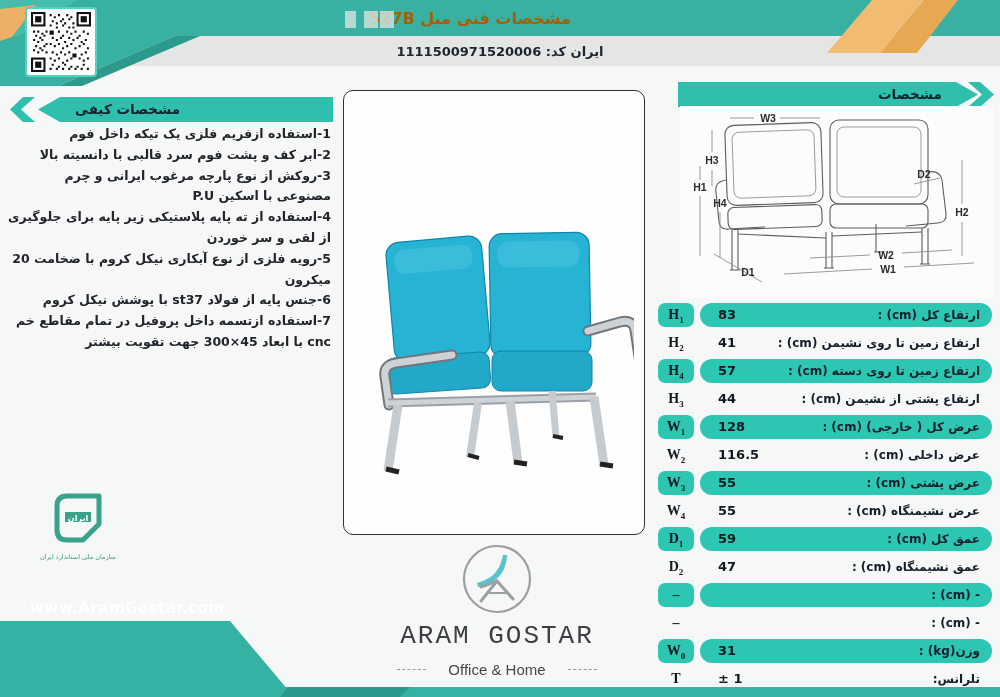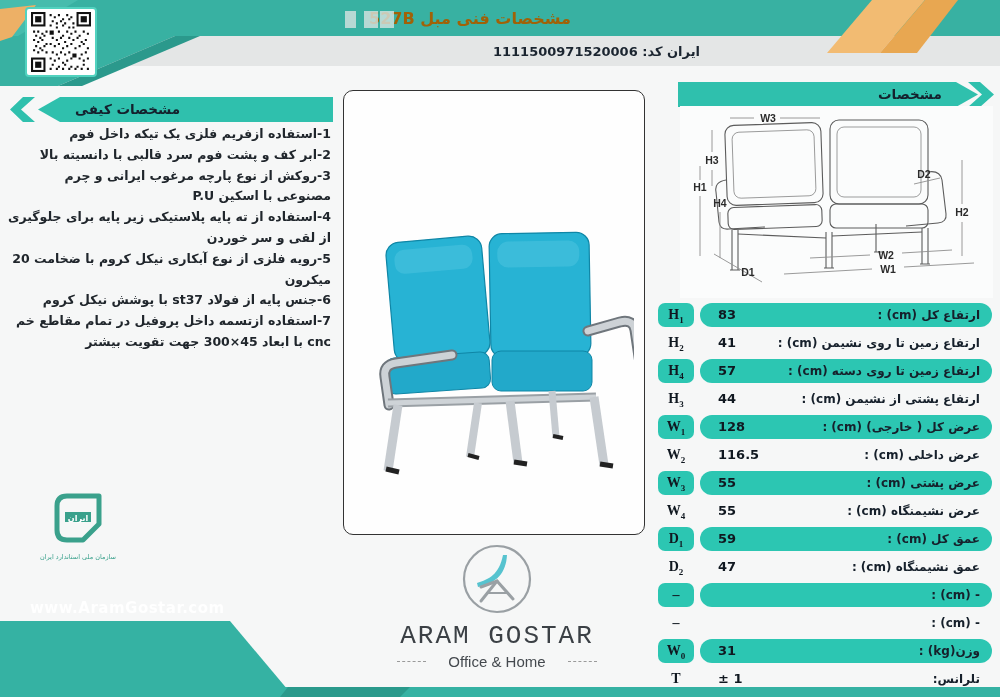--- a/index.html
+++ b/index.html
@@ -19,21 +19,21 @@
     clip-path:polygon(0 4px,36px 0,12px 32px,0 36px); }
   .gray-band { position:absolute; left:0; top:36px; width:1000px; height:30px; background:#e4e6e6; }
   .hdr-orange-1 { position:absolute; left:825px; top:0; width:135px; height:53px; background:#f2bb72;
     clip-path:polygon(47px 0,100px 0,55px 53px,2px 53px); }
   .hdr-orange-2 { position:absolute; left:825px; top:0; width:135px; height:53px; background:#e8a751;
     clip-path:polygon(100px 0,133px 0,92px 53px,55px 53px); }
   .page-title { position:absolute; left:300px; top:7px; width:340px; height:24px; line-height:24px;
     text-align:center; font-size:16px; font-weight:bold; color:#a16207; direction:rtl; }
   .title-sq { position:absolute; top:11px; height:17px; background:#d7e3e1; opacity:.8; }
   .iran-code { position:absolute; left:300px; top:41px; width:400px; height:22px; line-height:22px;
-    font-size:13px; font-weight:bold; color:#1b2530; direction:rtl; }
+    text-align:center; font-size:13px; font-weight:bold; color:#1b2530; direction:rtl; }
   .qr { position:absolute; left:25px; top:7px; width:72px; height:70px; background:#fff;
     border:2px solid #52d2bf; border-radius:4px; padding:3px; }
 
   
   .banner { position:absolute; height:25px; background:#2fc0ad; color:#14212d; font-weight:bold;
     font-size:13.5px; line-height:25px; direction:rtl; }
   .banner-chevron { position:absolute; height:25px; background:#2fc0ad; }
   .banner-q { left:38px; top:97px; width:295px; text-align:left; padding-left:37px;
     clip-path:polygon(22px 0,295px 0,295px 25px,22px 25px,0 12.5px); }
   .banner-q-ch { left:10px; top:97px; width:27px;
@@ -48,21 +48,21 @@
     font-size:12.5px; font-weight:bold; color:#20262c; line-height:20.8px; padding-right:4px; }
 
   
   .photo-box { position:absolute; left:343px; top:90px; width:302px; height:445px; background:#fefefe;
     border:1.5px solid #333; border-radius:10px; }
   .photo-box svg { position:absolute; left:12px; top:140px; }
   .brand { position:absolute; left:397px; top:543px; width:200px; text-align:center; }
   .brand-circle { margin:0 auto; }
   .brand-name { font-family:Liberation Mono, monospace; font-size:26px; letter-spacing:2px;
     color:#3b4045; margin-top:2px; white-space:nowrap; }
-  .brand-tag { display:flex; align-items:center; justify-content:center; gap:22px; margin-top:2px; }
+  .brand-tag { display:flex; align-items:center; justify-content:center; gap:22px; margin-top:10px; }
   .brand-tag span { font-family:"Liberation Sans", sans-serif; font-size:15px; color:#44494e; white-space:nowrap; }
   .dash-rule { width:58px; border-top:1.5px dashed #9a9a9a; height:0; }
   .std-logo { position:absolute; left:30px; top:492px; width:96px; text-align:center; }
   .std-caption { font-size:6.5px; color:#3aa18c; margin-top:3px; letter-spacing:.5px; }
   .watermark { position:absolute; left:30px; top:599px; font-size:15px; font-weight:bold;
     color:rgba(255,255,255,.92); letter-spacing:.5px; }
 
   
   .tech { position:absolute; left:680px; top:106px; width:313px; height:192px; background:#fbfcfc; }
 

